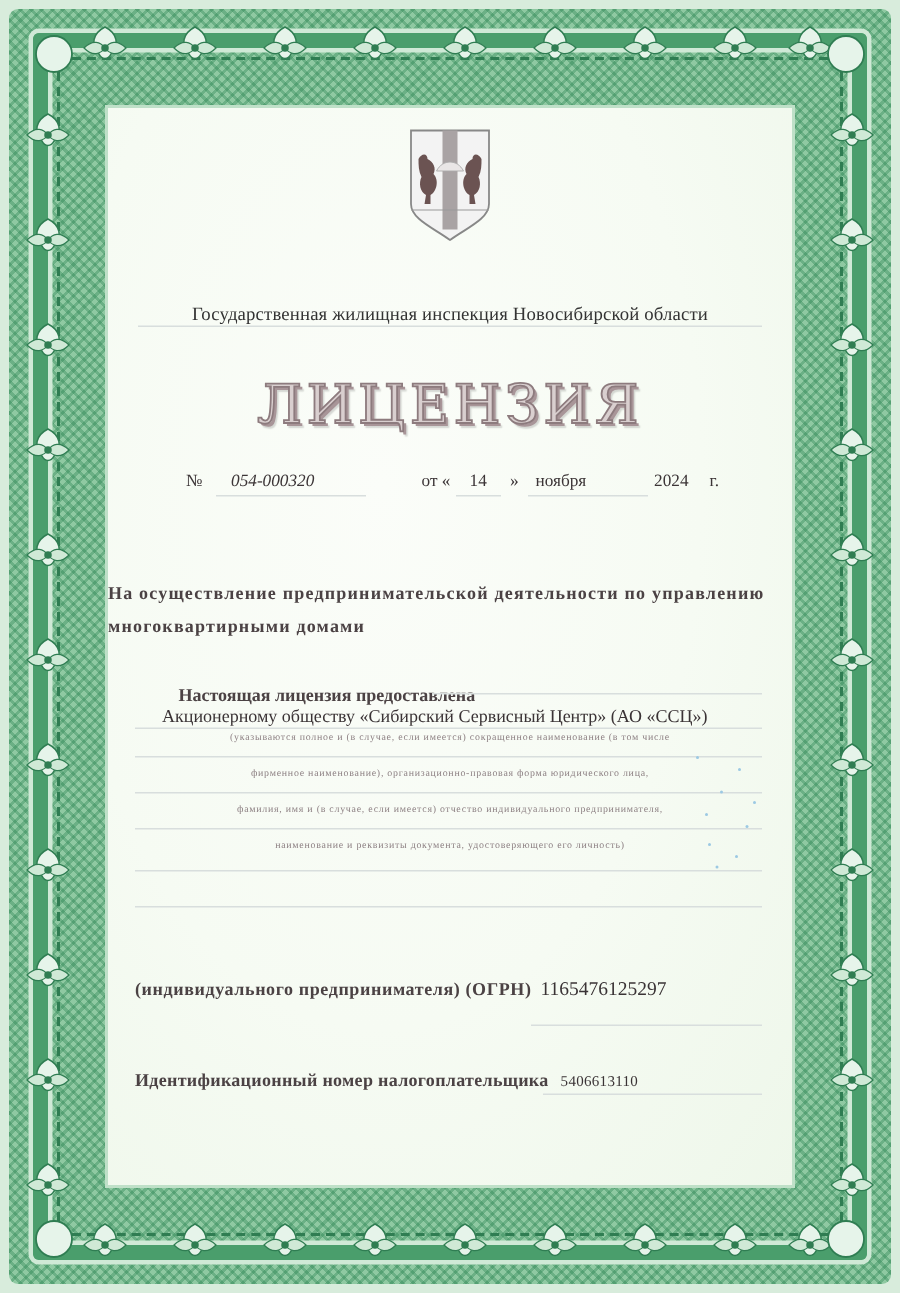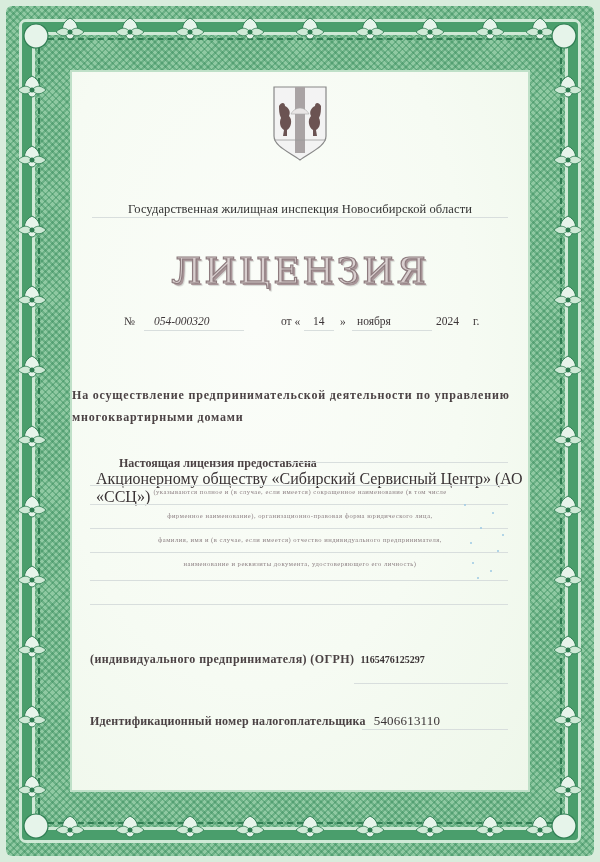--- a/index.html
+++ b/index.html
@@ -67,34 +67,34 @@
       position: absolute; top: 243px; font-size: 11.5px; color: #3c3537;
     }
     .subject {
       position: absolute; left: 0; top: 312px; width: 456px; 
       font-size: 12px; font-weight: bold; color: #4b4244; letter-spacing: 0.8px; line-height: 22px;
     }
     .granted-label {
       position: absolute; left: 18px; top: 384px; font-size: 12px; font-weight: bold; color: #4b4244; margin-left: 29px;
     }
     .company {
-      position: absolute; left: 24px; top: 398px; font-size: 16px; color: #3a3335;
+      position: absolute; left: 36px; top: 398px; font-size: 12px; color: #3a3335;
     }
     .hint {
       position: absolute; left: 0; width: 456px; text-align: center;
       font-size: 6.6px; color: #8c7f82; letter-spacing: 0.5px;
     }
     .ogrn-label {
       position: absolute; left: 18px; top: 577px; font-size: 12px; font-weight: bold; color: #4b4244; letter-spacing: 0.4px; line-height: 20px;
     }
-    .ogrn-value { font-weight: bold; color: #3a3335; font-size: 10px; letter-spacing: 0; margin-left: 6px; }
+    .ogrn-value { font-weight: normal; color: #3a3335; font-size: 13px; letter-spacing: 0; margin-left: 6px; }
     .inn-label {
       position: absolute; left: 18px; top: 641px; font-size: 12px; font-weight: bold; color: #4b4244; letter-spacing: 0.2px;
     }
-    .inn-value { font-weight: normal; color: #3a3335; font-size: 13px; margin-left: 8px; }
+    .inn-value { font-weight: normal; color: #3a3335; font-size: 10px; margin-left: 8px; }
     .stamp-speck {
       position: absolute; width: 2px; height: 2px; border-radius: 50%; background: #9cc9e3;
     }
   </style>
 </head>
 <body>
 
 <div class="sheet">
   <div class="frame-outer"></div>
   <div class="frame-band"></div>

